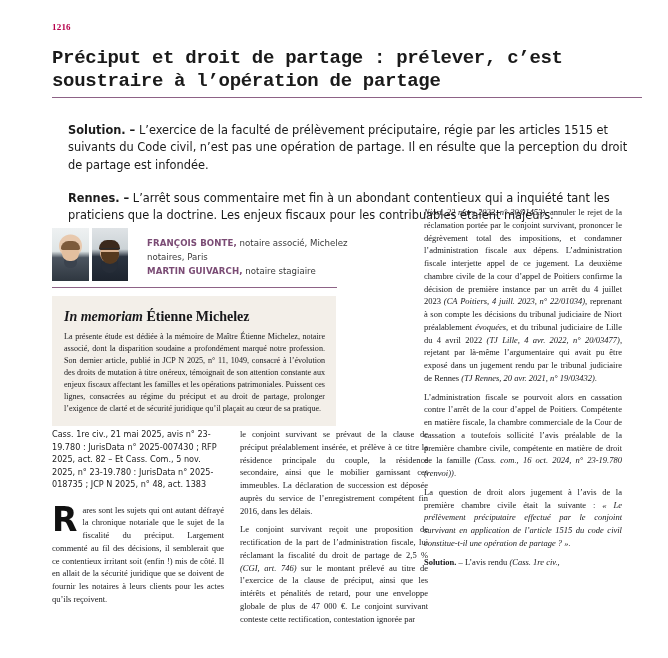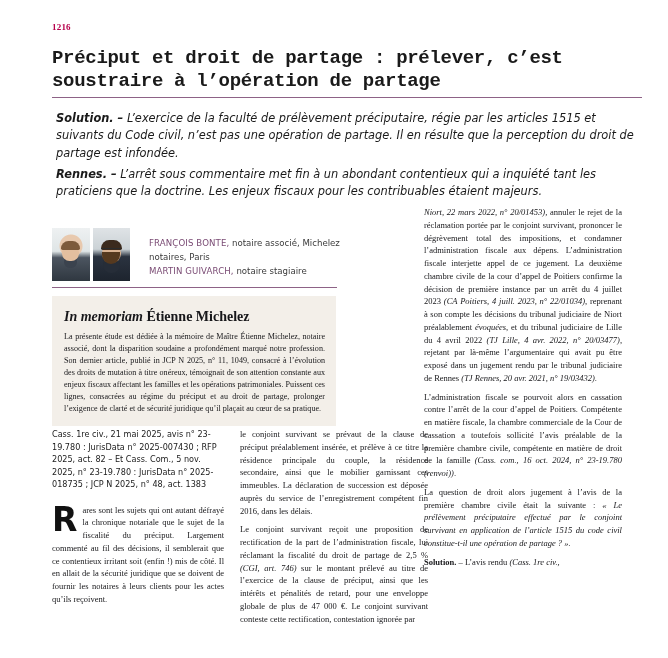--- a/index.html
+++ b/index.html
@@ -58,21 +58,21 @@
   .lede {
     position: absolute;
     left: 52px;
     top: 106px;
     width: 592px;
     font-family: "DejaVu Sans", sans-serif;
     font-size: 11.4px;
     line-height: 1.52;
     color: #1a1a1a;
   }
-  .lede p { margin: 4px; font-style: italic; }
+  .lede p { margin: 16px; }
   .lede .lbl { font-weight: 700; }
 
   
   .authors {
     position: absolute;
     left: 52px;
     top: 228px;
     width: 300px;
     display: flex;
     align-items: flex-start;
@@ -154,21 +154,21 @@
   }
   .authors-text {
     margin-left: 16px;
     padding-top: 8px;
     font-family: "DejaVu Sans", sans-serif;
     font-size: 8.6px;
     line-height: 1.65;
     color: #3a3a3a;
   }
   .authors-text .nm {
-    font-weight: 400;
+    font-weight: 700;
     color: #7a4b74;
     letter-spacing: 0.1px;
   }
   .rule-authors {
     position: absolute;
     left: 52px;
     top: 287px;
     width: 285px;
     height: 1px;
     background: #8d6286;

